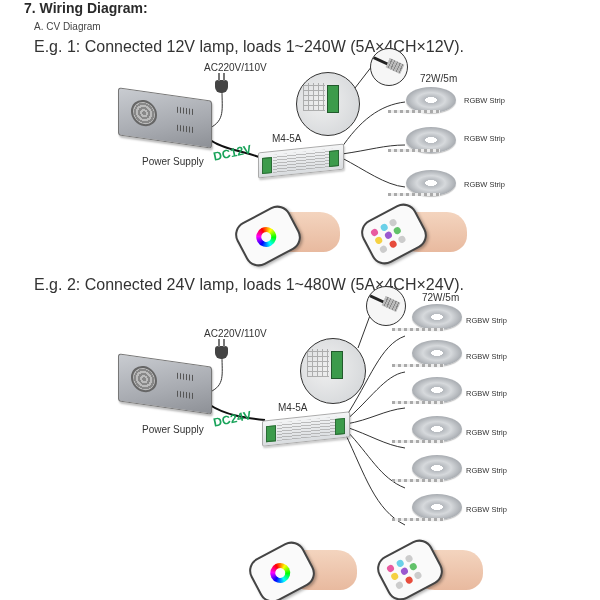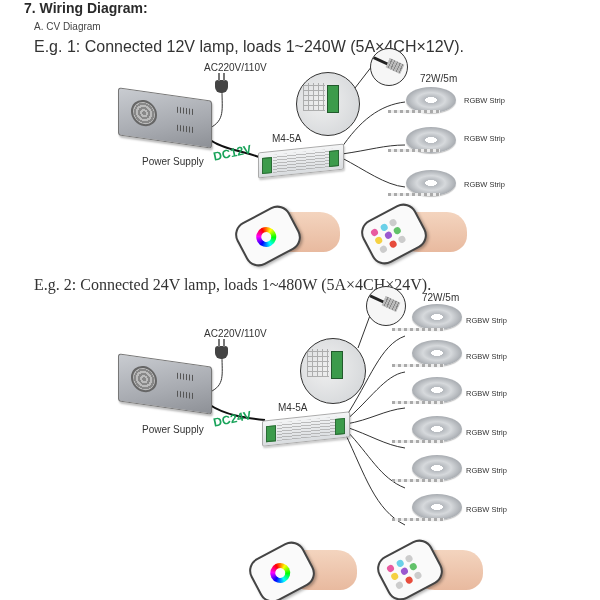--- a/index.html
+++ b/index.html
@@ -111,21 +111,21 @@
         <span style="background:#9b59d0"></span>
         <span style="background:#62c26a"></span>
       <span style="background:#ccc"></span>
         <span style="background:#e74c3c"></span>
         <span style="background:#ccc"></span>
     </div>
   </div>
 </div>
 
 <div>
-  <div class="abs eg" style="left:34px;top:276px;font-family:Liberation Serif, serif;">E.g. 2: Connected 24V lamp, loads 1~480W (5A×4CH×24V).</div>
+  <div class="abs eg" style="left:34px;top:276px;">E.g. 2: Connected 24V lamp, loads 1~480W (5A×4CH×24V).</div>
 
   <svg class="wires" width="600" height="600">
     <path d="M222 356 C222 375,225 385,210 392" stroke="#333" stroke-width="1" fill="none"></path>
     <path d="M210 405 C225 415,245 418,265 420" stroke="#111" stroke-width="2" fill="none"></path>
     <path d="M345 418 C370 380,380 345,405 336" stroke="#333" stroke-width="1" fill="none"></path>
     <path d="M345 421 C370 400,385 375,405 372" stroke="#333" stroke-width="1" fill="none"></path>
     <path d="M346 424 C370 420,385 410,405 408" stroke="#333" stroke-width="1" fill="none"></path>
     <path d="M346 427 C370 435,385 445,405 448" stroke="#333" stroke-width="1" fill="none"></path>
     <path d="M346 430 C370 455,380 478,405 488" stroke="#333" stroke-width="1" fill="none"></path>
     <path d="M345 433 C365 475,375 510,405 525" stroke="#333" stroke-width="1" fill="none"></path>

